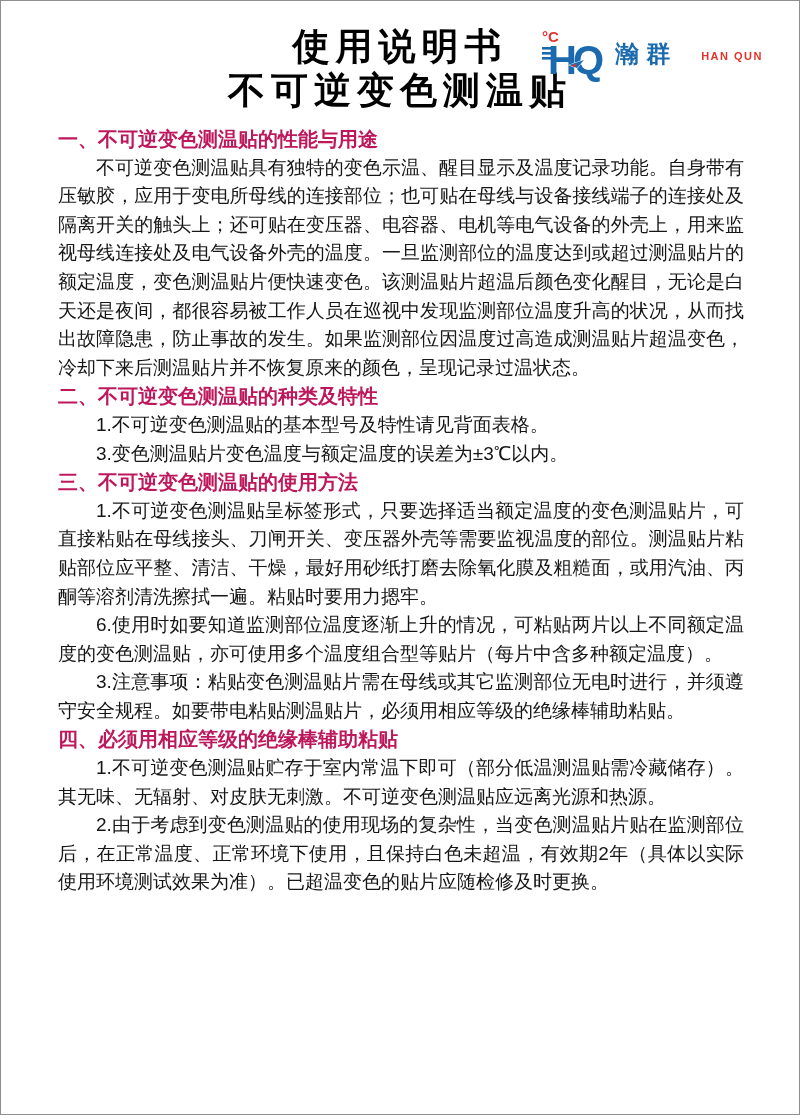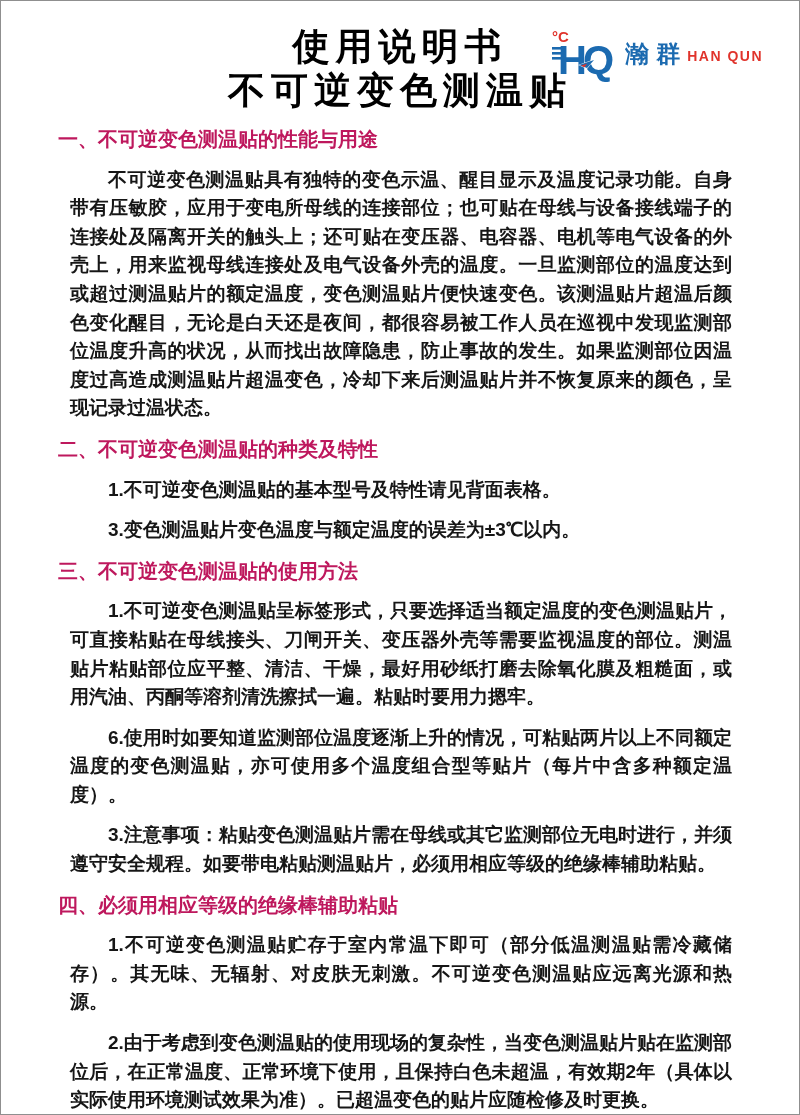--- a/index.html
+++ b/index.html
@@ -36,44 +36,44 @@
   }
   .logo-text { display: flex; flex-direction: row; align-items: center; line-height: 1; }
   .brand-cn {
     font-size: 24px;
     font-weight: bold;
     letter-spacing: 7px;
     color: #1b6ab0;
     padding-left: 7px; 
   }
   .brand-en {
-    font-size: 14px;
+    font-size: 11px;
     font-weight: bold;
     letter-spacing: 1.5px;
     color: #e0332b;
     margin-top: 4px;
+    margin-left: 24px;
   }
   .content {
     margin: 12px 55px 0 57px;
     font-size: 19px;
     line-height: 28.6px;
     text-align: justify;
   }
   .content h2 {
     font-size: 20px;
     font-weight: bold;
     margin: 0;
     line-height: 28.6px;
     color: #be185d;
     text-align: left;
   }
   .content p {
-    margin: 12px;
+    margin: 0;
     text-indent: 2em;
-    font-weight: bold;
   }
 </style>
 </head>
 <body>
 
 <div class="page">
 
   <div class="header">
     <div class="title-line">使用说明书</div>
     <div class="title-line">不可逆变色测温贴</div>

